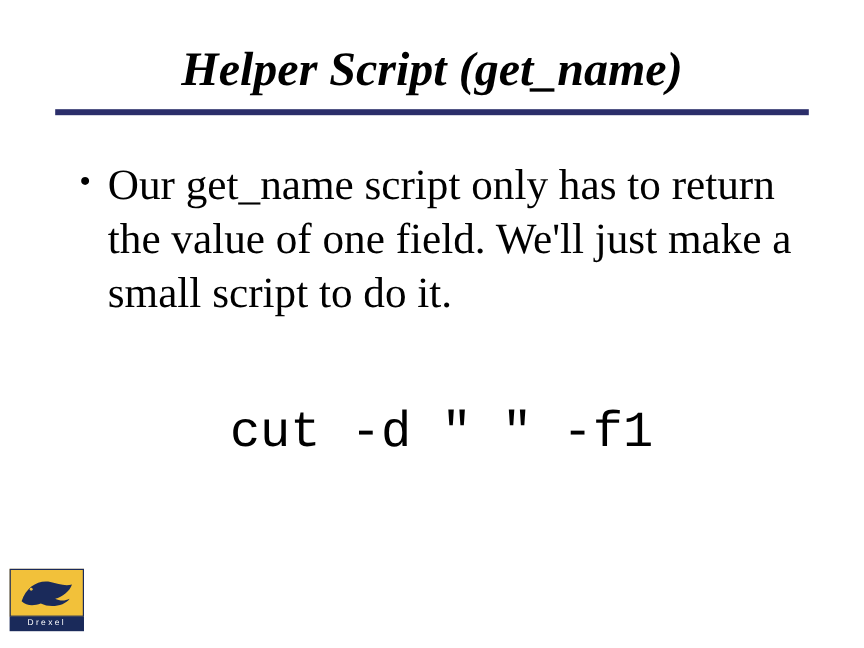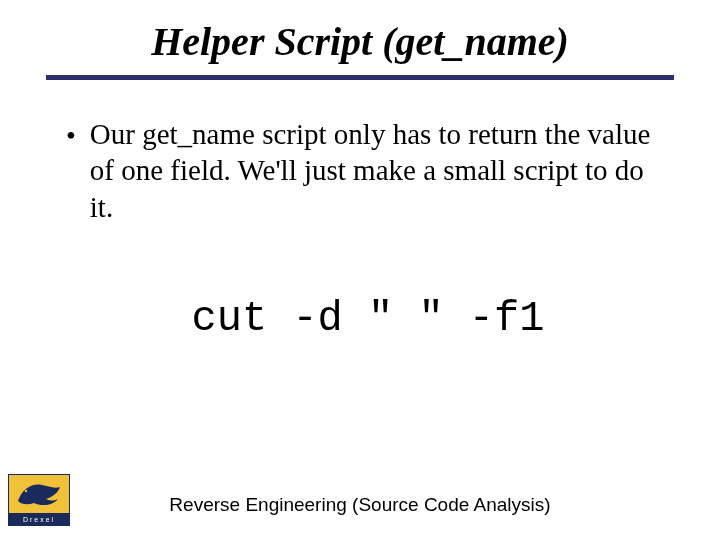--- a/index.html
+++ b/index.html
@@ -2,21 +2,21 @@
 <html><head>
 <meta charset="utf-8">
 <style>
   * { margin: 0; padding: 0; box-sizing: border-box; }
   html, body { width: 720px; height: 540px; background: #fff; font-family: "Times New Roman", Times, serif; color: #000; }
   .slide { position: relative; width: 720px; height: 540px; }
   .title {
     text-align: center;
     font-style: italic;
     font-size: 40px;
-    padding-top: 18px;
+    padding-top: 34px;
     padding-bottom: 10px;
   }
   .rule {
     border: none;
     border-top: 5px solid #2b2e6a;
     margin: 0 46px 0 46px;
   }
   .body {
     padding: 36px 50px 0 66px;
   }
@@ -24,21 +24,21 @@
     display: flex;
     align-items: flex-start;
   }
   .bullet-dot {
     font-size: 28px;
     line-height: 1.25;
     padding-right: 14px;
     padding-top: 2px;
   }
   .bullet-text {
-    font-size: 29px;
+    font-size: 36px;
     line-height: 1.25;
   }
   .code {
     font-family: "Courier New", Courier, monospace;
     font-size: 42px;
     text-align: center;
     margin-top: 70px;
     white-space: pre;
   }
   .footer {
@@ -103,16 +103,15 @@
       <div class="logo-top">
         <svg width="50" height="30" viewBox="0 0 50 30">
           <path d="M4 22 C8 10 18 4 28 6 C34 7 40 10 46 8 C44 14 38 18 32 20 C36 22 40 22 44 20 C40 26 28 28 20 24 C14 26 8 26 4 22 Z" fill="#1a2a5a"></path>
           <circle cx="12" cy="12" r="1.2" fill="#f2c13a"></circle>
         </svg>
       </div>
       <div class="logo-bar">
         <span>Drexel</span>
       </div>
     </div>
-    <div class="footer-title">Reverse Engineering (Source Code Analysis)</div>
   </div>
 
 </div>
 
 </body></html>

